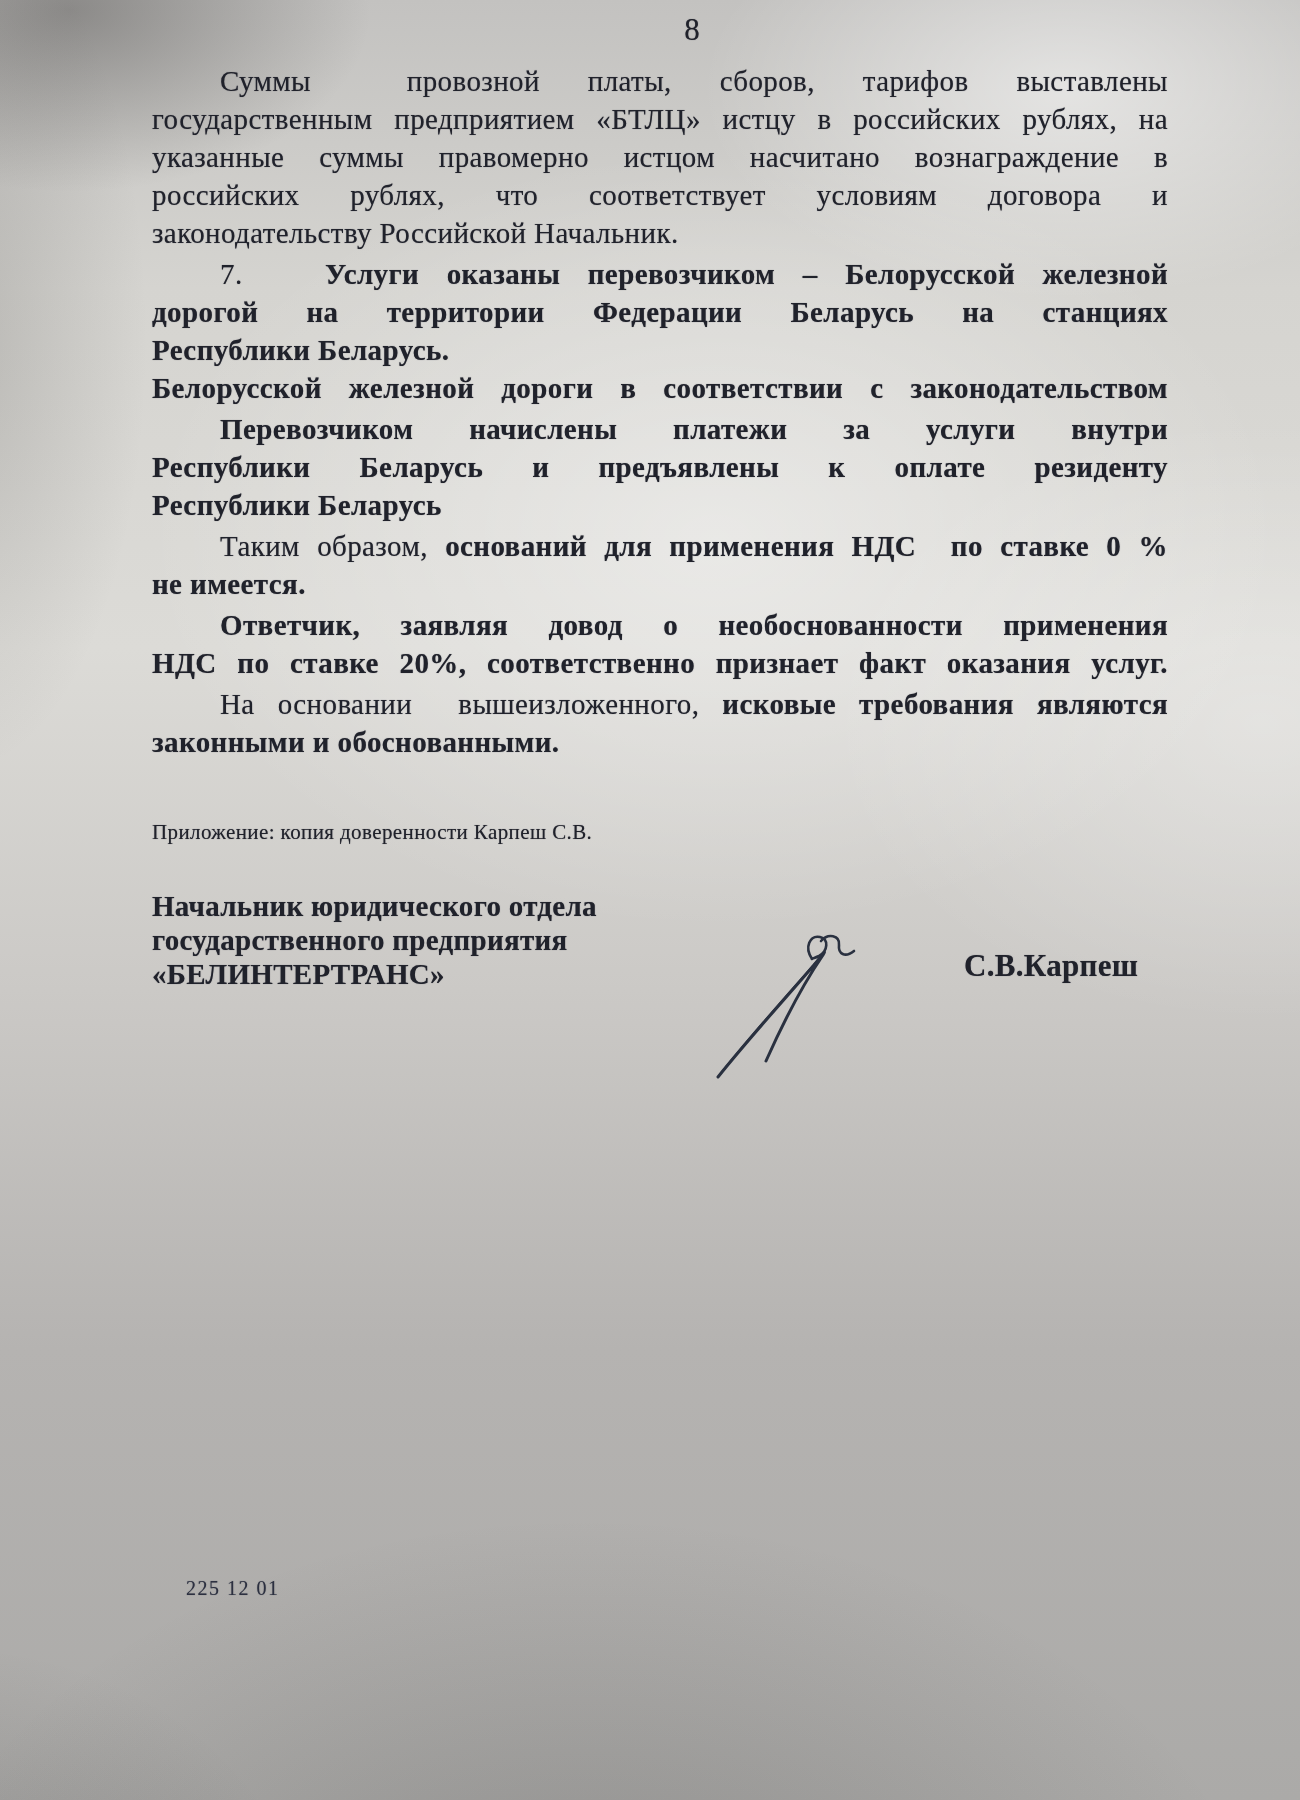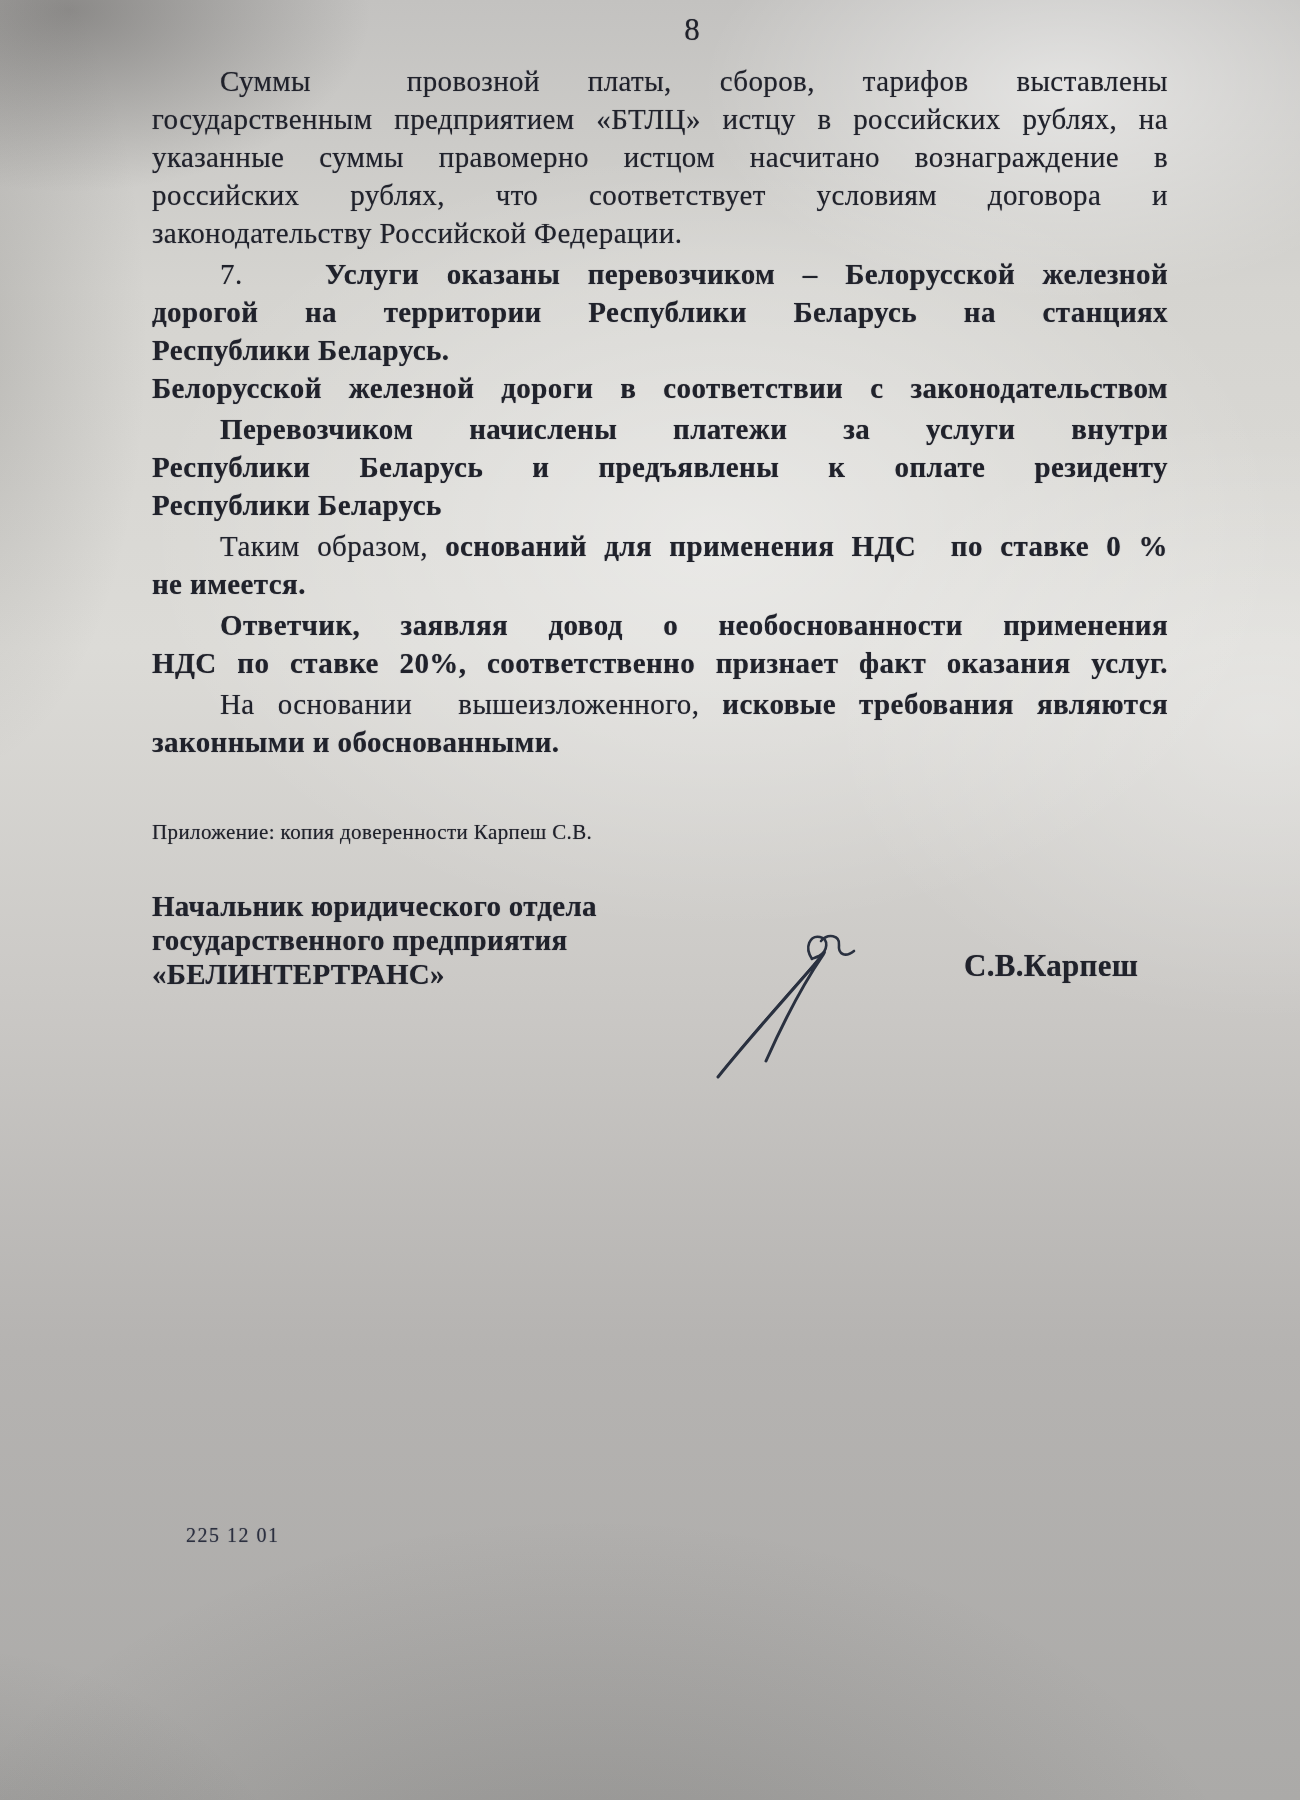--- a/index.html
+++ b/index.html
@@ -68,46 +68,46 @@
   .signature {
     position: absolute;
     left: 548px;
     top: 40px;
     width: 185px;
     height: 155px;
   }
   .doc-code {
     position: absolute;
     left: 186px;
-    top: 1524px;
+    top: 1577px;
     font-size: 20px;
     letter-spacing: 1.5px;
     color: #2c3040;
     text-shadow: 0 0 1px rgba(44,48,64,0.5);
   }
 </style>
 </head>
 <body>
 
 <div class="page">
   <div class="content">
 
     <div class="pageno">8</div>
 
     <div class="body-text">
         <div class="para">
           <div class="line j first"><span class="r">Суммы&nbsp; провозной платы, сборов, тарифов выставлены</span></div>
           <div class="line j"><span class="r">государственным предприятием «БТЛЦ» истцу в российских рублях, на</span></div>
           <div class="line j"><span class="r">указанные суммы правомерно истцом насчитано вознаграждение в</span></div>
           <div class="line j"><span class="r">российских рублях, что соответствует условиям договора и</span></div>
-          <div class="line"><span class="r">законодательству Российской Федерации.</span></div>
+          <div class="line"><span class="r">законодательству Российской Начальник.</span></div>
         </div>
         <div class="para">
           <div class="line j first"><span class="r">7.&nbsp;&nbsp;</span><span class="b"> Услуги оказаны перевозчиком – Белорусской железной</span></div>
-          <div class="line j"><span class="b">дорогой на территории Республики Беларусь на станциях</span></div>
+          <div class="line j"><span class="b">дорогой на территории Федерации Беларусь на станциях</span></div>
           <div class="line"><span class="b">Республики Беларусь.</span></div>
           <div class="line j"><span class="b">Белорусской железной дороги в соответствии с законодательством</span></div>
         </div>
         <div class="para">
           <div class="line j first"><span class="b">Перевозчиком начислены платежи за услуги внутри</span></div>
           <div class="line j"><span class="b">Республики Беларусь и предъявлены к оплате резиденту</span></div>
           <div class="line"><span class="b">Республики Беларусь</span></div>
         </div>
         <div class="para">
           <div class="line j first"><span class="r">Таким образом, </span><span class="b">оснований для применения НДС&nbsp; по ставке 0 %</span></div>

